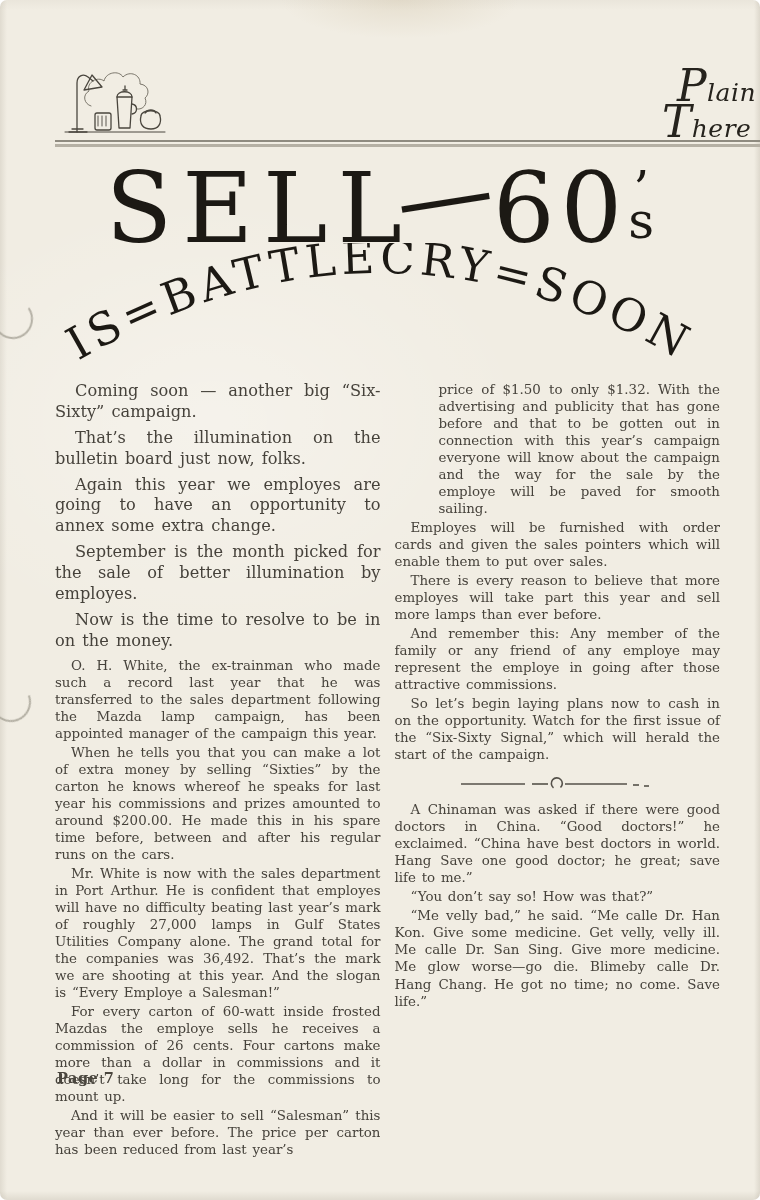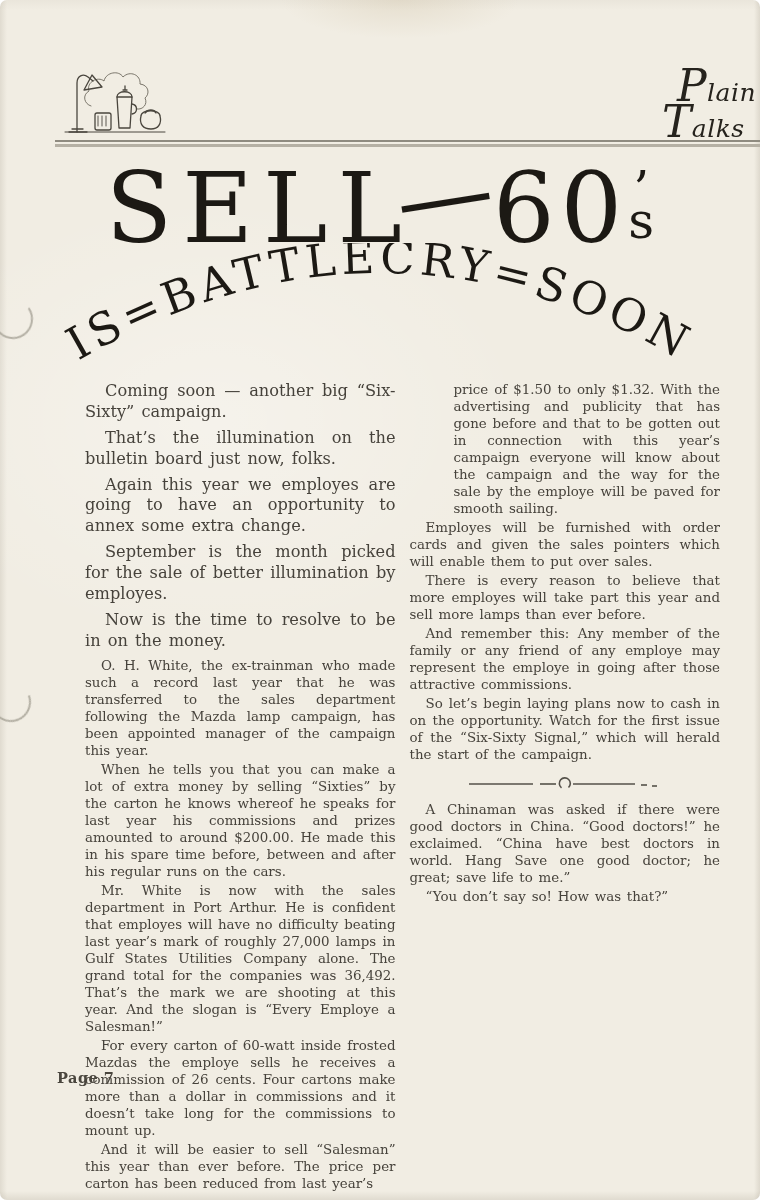--- a/index.html
+++ b/index.html
@@ -86,21 +86,21 @@
     font-family: "DejaVu Serif", serif;
     font-size: 45px;
     letter-spacing: 5px;
     fill: #1c1914;
   }
 
   
   .columns {
     display: flex;
     gap: 14px;
-    padding: 12px 40px 0 85px;
+    padding: 12px 40px 0 55px;
     color: #46423b;
   }
   .col { width: 326px; text-align: justify; }
   .col p { margin: 0 0 2px; font-size: 13.4px; line-height: 1.27; text-indent: 16px; word-spacing: 1.5px; }
   .col p.lead { font-size: 16.2px; line-height: 1.29; margin-bottom: 5px; text-indent: 20px; word-spacing: 2px; }
   .col p.no-indent { text-indent: 0; margin-left: 44px; }
 
   .divider { display:block; margin: 13px auto 9px; }
   .divider line, .divider path { stroke:#55514a; stroke-width:1.6; fill:none; }
 
@@ -137,21 +137,21 @@
         <path d="M62,29 c0,-7 15,-7 15,0 M68,22 h4 M70,18 v4"></path>
         <path d="M77,36 c6,1 6,9 0,10"></path>
         <path d="M86,48 c0,-7 19,-7 19,0 c2,8 -2,13 -9,13 c-8,0 -12,-5 -10,-13 Z"></path>
         <path d="M90,45 c3,-4 9,-4 11,0"></path>
         <path d="M10,64 L110,64" stroke-width="1"></path>
       </g>
     </svg>
 
     <div class="logo">
       <div class="logo-line logo-line-1">Plain</div>
-      <div class="logo-line logo-line-2">Talks</div>
+      <div class="logo-line logo-line-2">There</div>
     </div>
   </div>
 
   <div class="rule"></div>
 
   <div class="headline">
     <span class="hl-word">SELL</span><span class="hl-dash">—</span><span class="hl-num">60</span><span class="hl-s">
         <span>’</span>
         <span>s</span>
       </span>
@@ -193,20 +193,21 @@
         <line x1="73" y1="8" x2="89" y2="8"></line>
         <path d="M 101.5 11.5 A 5.5 5.5 0 1 0 94.5 11.8"></path>
         <line x1="106" y1="8" x2="168" y2="8"></line>
         <line x1="174" y1="9" x2="180" y2="9"></line>
         <line x1="185" y1="10" x2="190" y2="10"></line>
       </svg>
 
       <div>
         <p>A Chinaman was asked if there were good doctors in China. “Good doctors!” he exclaimed. “China have best doctors in world. Hang Save one good doctor; he great; save life to me.”</p>
         <p>“You don’t say so! How was that?”</p>
+        <p>“Me velly bad,” he said. “Me calle Dr. Han Kon. Give some medicine. Get velly, velly ill. Me calle Dr. San Sing. Give more medicine. Me glow worse—go die. Blimeby calle Dr. Hang Chang. He got no time; no come. Save life.”</p>
       </div>
     </div>
 
   </div>
 
   <div class="page-label">Page 7</div>
 
 </div>
 
 </body></html>

